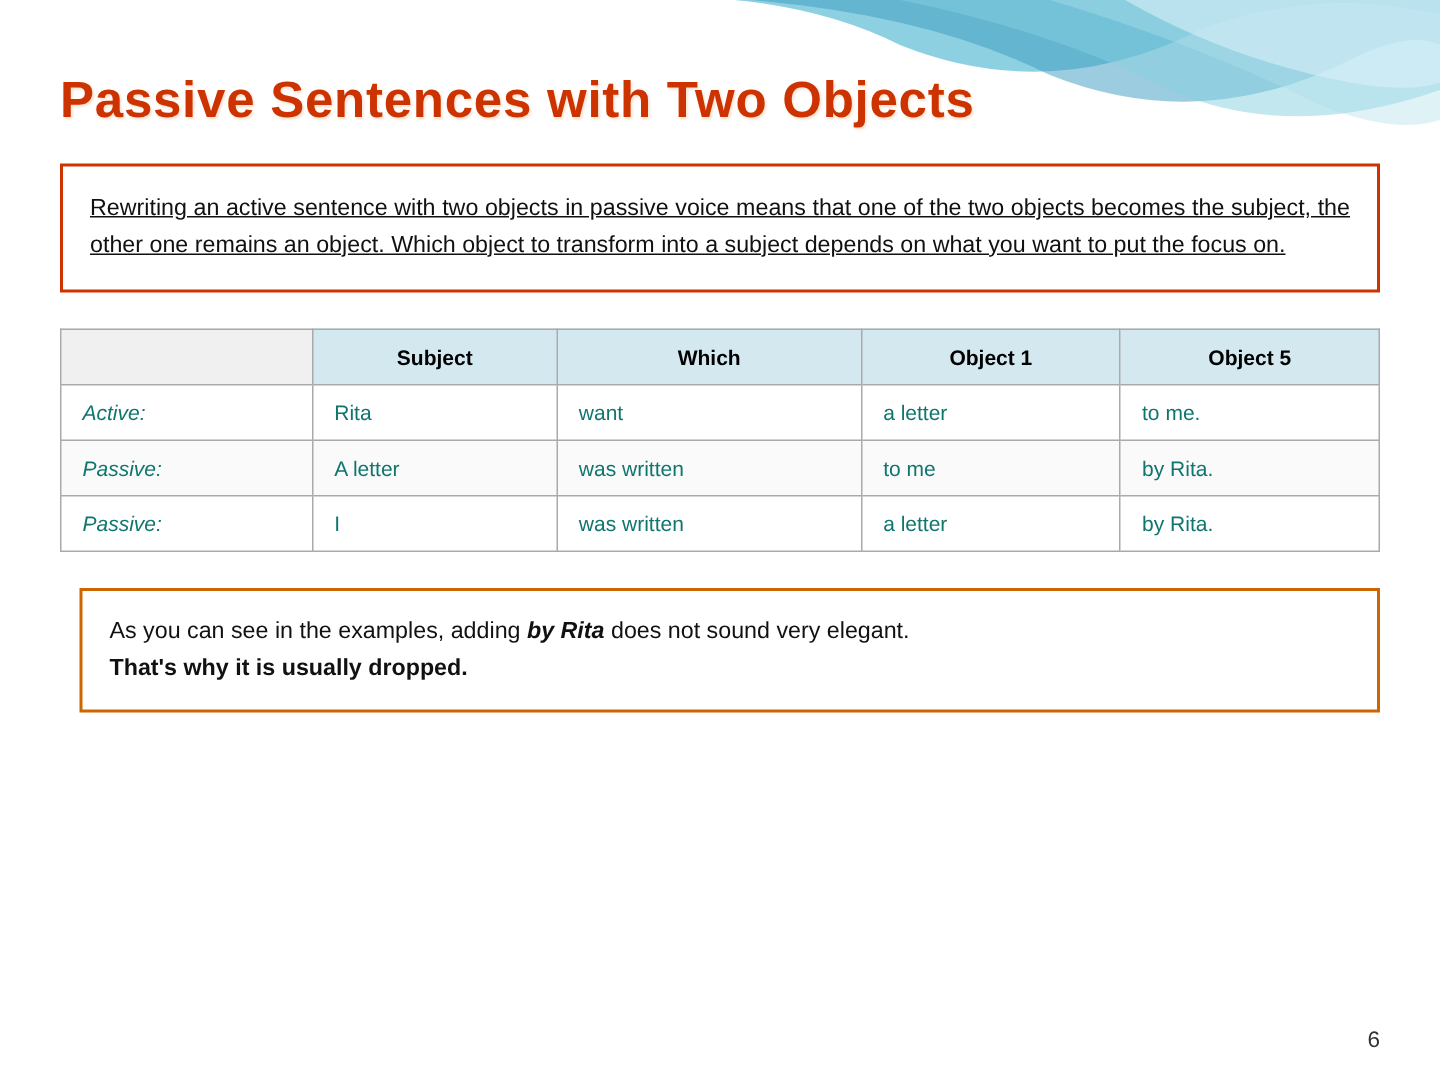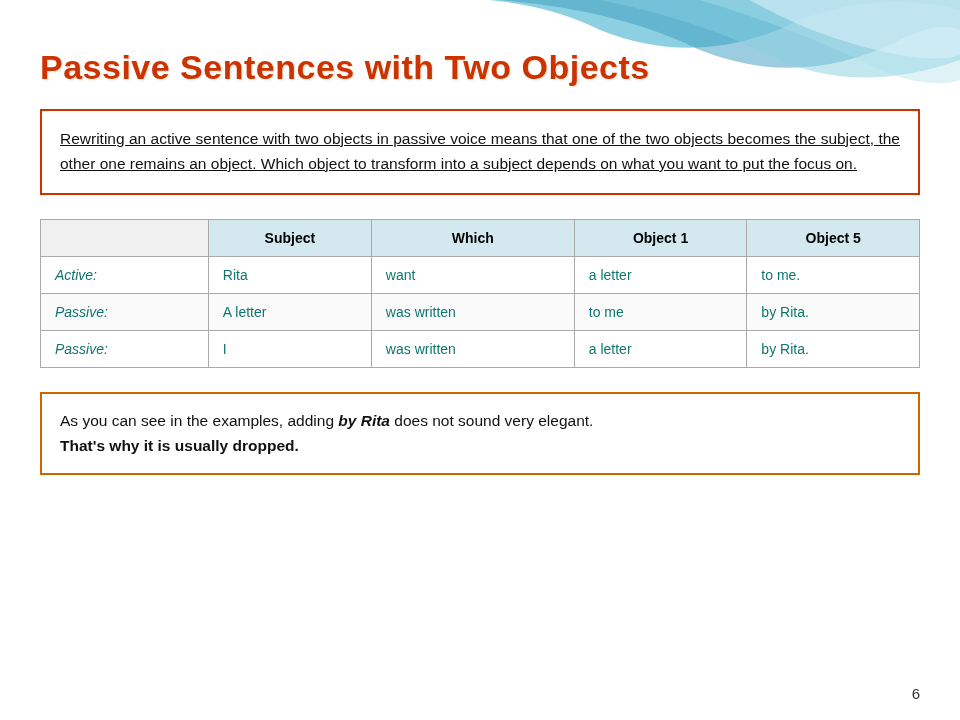--- a/index.html
+++ b/index.html
@@ -91,20 +91,21 @@
       font-weight: normal;
     }
 
     .note-box {
       border: 2px solid #cc6600;
       padding: 14px 18px;
       font-size: 15.5px;
       line-height: 1.65;
       color: #111;
       background: #fff;
+      margin-left: 13px;
     }
 
     .note-box .italic-bold {
       font-style: italic;
       font-weight: bold;
     }
 
     .note-box .bold {
       font-weight: bold;
       text-align: center;

